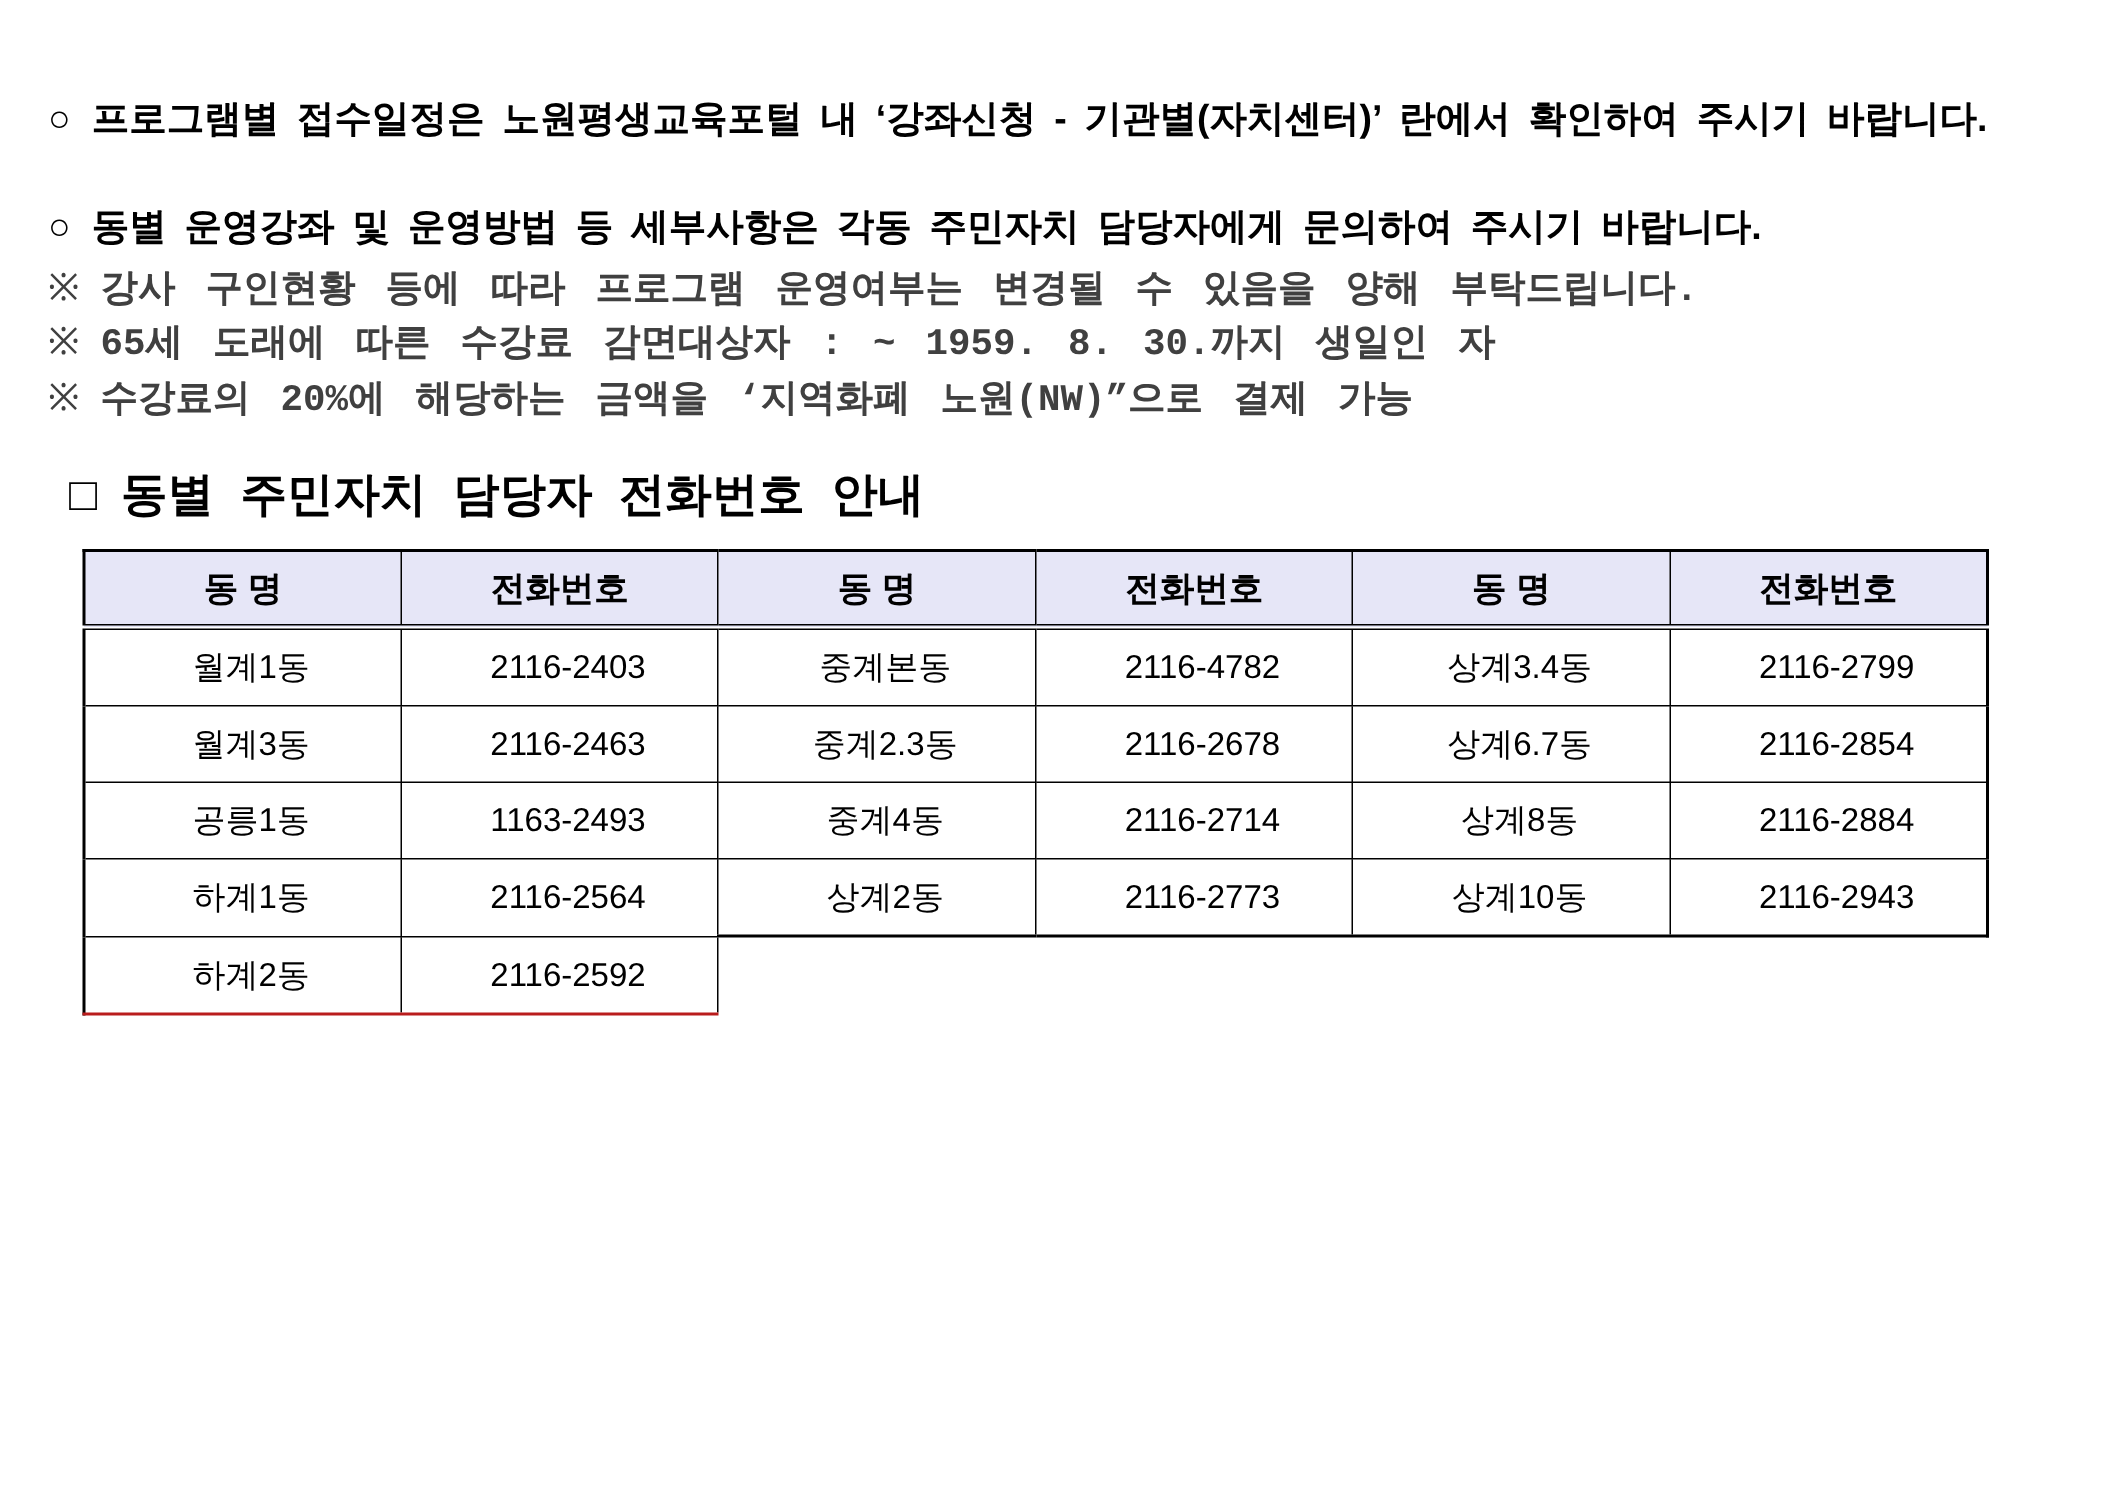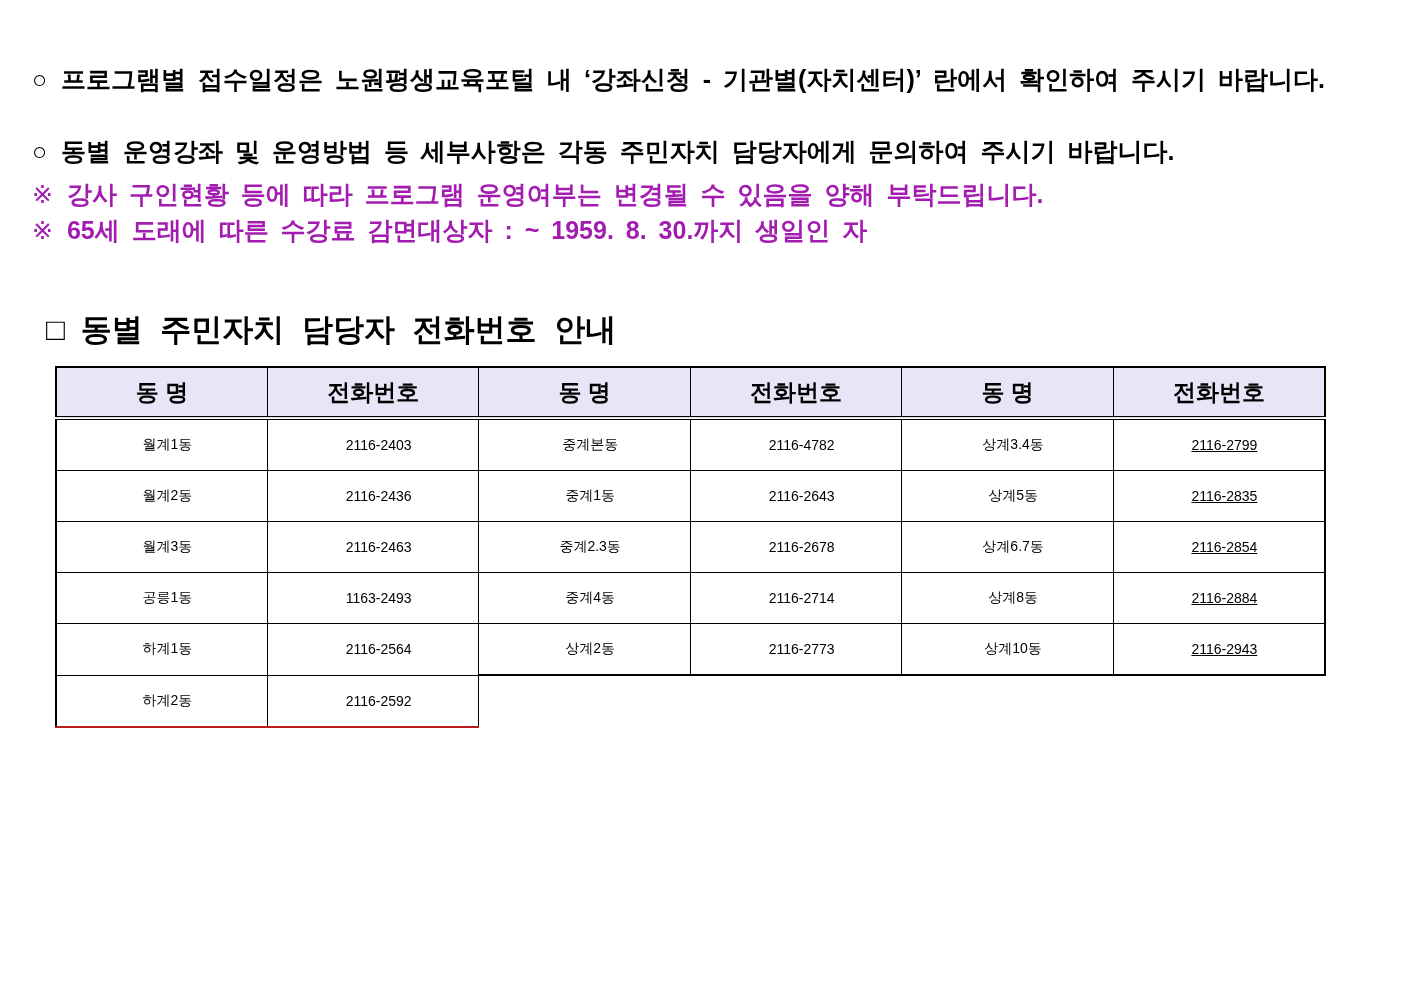--- a/index.html
+++ b/index.html
@@ -11,21 +11,21 @@
     font-family:"Liberation Sans","DejaVu Sans",sans-serif;
     overflow:hidden;
   }
   .para {
     position:absolute; left:32px;
     font-size:25px; font-weight:600;
     word-spacing:5px; white-space:nowrap;
     line-height:30px;
   }
   .para .marker { margin-right:14px; font-weight:500; }
-  .red { color:#a21caf; }
+  .red { color:#404040;font-family:Liberation Mono, monospace; }
   #p1 { top:64px; }
   #p2 { top:136px; }
   #w1 { top:179px; }
   #w2 { top:215px;text-align:right; }
   #w3 { top:252px; }
   .section-title {
     position:absolute; left:46px; top:310px;
     font-size:31px; font-weight:700;
     word-spacing:9px; white-space:nowrap;
     line-height:40px;
@@ -43,28 +43,28 @@
     text-align:center; vertical-align:middle;
     border:1px solid #000;
     border-top:2px solid #000;
     border-bottom:4px double #000;
     margin-top:24px;
   }
   table.phone th:first-child { border-left:2px solid #000; }
   table.phone th:last-child  { border-right:2px solid #000; }
   table.phone td {
     height:48px;
-    font-size:14px; font-weight:500;
+    font-size:22px; font-weight:500;
     text-align:center; vertical-align:middle;
     border:1px solid #000;
     background:#ffffff;
     padding-left:12px;
   }
   table.phone td:first-child { border-left:2px solid #000; }
-  table.phone td:last-child  { border-right:2px solid #000;text-decoration:underline; }
+  table.phone td:last-child  { border-right:2px solid #000; }
   table.phone tr.row-6 td.edge-bottom { border-bottom:2px solid #000; }
   table.phone tr.row-7 td.filled { border-bottom:2px solid #b91c1c; }
   table.phone td.ghost { border:none; background:transparent; }
 </style>
 </head>
 <body>
 
 <div class="page">
 
   <div class="para" id="p1">
@@ -76,20 +76,23 @@
   </div>
 
   <div class="para red" id="w1">
     <span class="marker">※</span><span>강사 구인현황 등에 따라 프로그램 운영여부는 변경될 수 있음을 양해 부탁드립니다.</span>
   </div>
 
   <div class="para red" id="w2">
     <span class="marker">※</span><span>65세 도래에 따른 수강료 감면대상자 : ~ 1959. 8. 30.까지 생일인 자</span>
   </div>
 
+  <div class="para red" id="w3">
+    <span class="marker">※</span><span>수강료의 20%에 해당하는 금액을 ‘지역화폐 노원(NW)”으로 결제 가능</span>
+  </div>
 
   <div class="section-title">
     <span class="marker">□</span><span>동별 주민자치 담당자 전화번호 안내</span>
   </div>
 
   <div class="table-wrap">
     <table class="phone">
       <colgroup>
         <col style="width:16.66%">
           <col style="width:16.67%">
@@ -109,28 +112,20 @@
         </tr>
       </thead>
       <tbody>
         <tr>
           <td>월계1동</td>
           <td>2116-2403</td>
           <td>중계본동</td>
           <td>2116-4782</td>
           <td>상계3.4동</td>
           <td>2116-2799</td>
-        </tr>
-        <tr>
-          <td>월계2동</td>
-          <td>2116-2436</td>
-          <td>중계1동</td>
-          <td>2116-2643</td>
-          <td>상계5동</td>
-          <td>2116-2835</td>
         </tr>
         <tr>
           <td>월계3동</td>
           <td>2116-2463</td>
           <td>중계2.3동</td>
           <td>2116-2678</td>
           <td>상계6.7동</td>
           <td>2116-2854</td>
         </tr>
         <tr>

